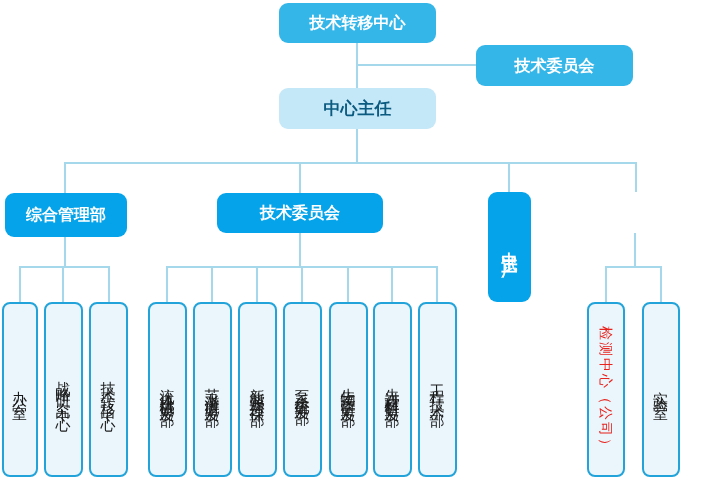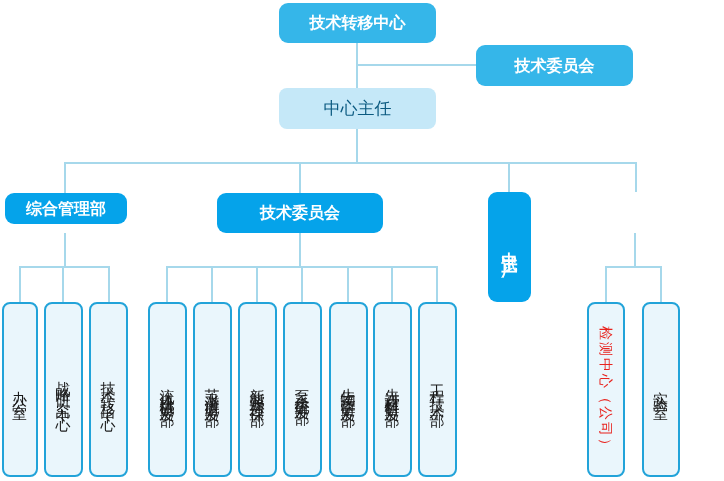--- a/index.html
+++ b/index.html
@@ -25,21 +25,21 @@
     position: absolute;
     display: flex;
     align-items: center;
     justify-content: center;
     text-align: center;
     border-radius: 9px;
     line-height: 1;
   }
   .b-top    { background: var(--topblue);  color: #ffffff; font-weight: bold; font-size: 16px; }
   .b-dept   { background: var(--deptblue); color: #ffffff; font-weight: bold; font-size: 16px; }
-  .b-dir    { background: var(--dirbg);    color: var(--dirtext); font-weight: normal; font-size: 17px; border-radius: 8px; }
+  .b-dir    { background: var(--dirbg);    color: var(--dirtext); font-weight: bold; font-size: 17px; }
   .b-leaf   {
     background: var(--leafbg);
     border: 2px solid var(--leafborder);
     border-radius: 8px;
     color: #1a1a1a;
     font-size: 15px;
   }
   .vtext {
     writing-mode: vertical-rl;
     text-orientation: upright;
@@ -93,21 +93,21 @@
   <div class="box b-top" style="left:279px;top:3px;width:157px;height:40px;">
     <span>技术转移中心</span>
   </div>
   <div class="box b-top" style="left:476px;top:45px;width:157px;height:41px;">
     <span>技术委员会</span>
   </div>
   <div class="box b-dir" style="left:279px;top:88px;width:157px;height:41px;">
     <span>中心主任</span>
   </div>
 
-  <div class="box b-dept" style="left:5px;top:193px;width:122px;height:31px;">
+  <div class="box b-dept" style="left:5px;top:193px;width:122px;height:44px;">
     <span>综合管理部</span>
   </div>
   <div class="box b-dept" style="left:217px;top:193px;width:166px;height:40px;">
     <span>技术委员会</span>
   </div>
   <div class="box b-dept" style="left:488px;top:192px;width:43px;height:110px;">
     <span class="vtext vtight">中试工厂</span>
   </div>
 
   <div class="box b-leaf" style="left:2px;top:302px;width:36px;height:175px;">

